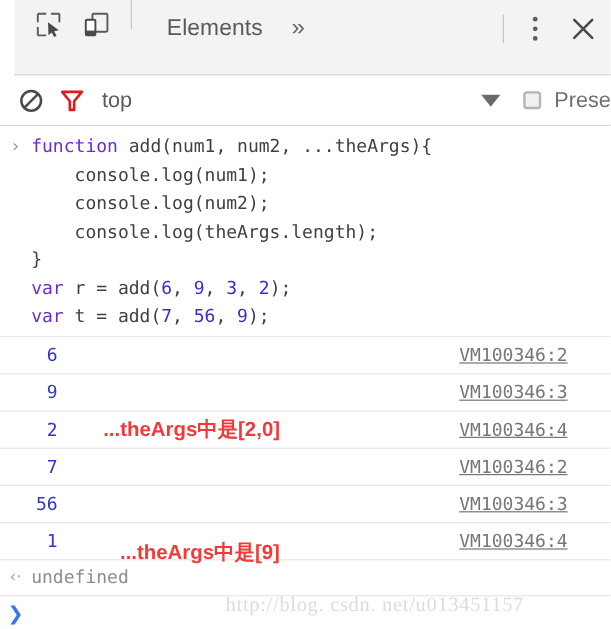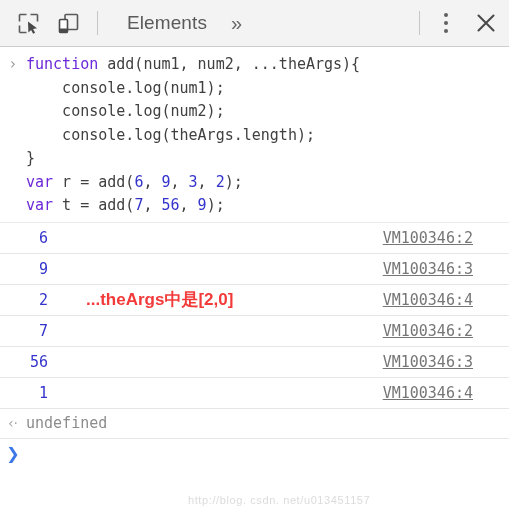--- a/index.html
+++ b/index.html
@@ -18,25 +18,26 @@
     position: relative;
     width: 509px;
     height: 524px;
     background: #ffffff;
   }
 
   
   .tabbar {
     position: relative;
     display: flex;
-    align-items: center;
-    height: 47px;
+    align-items: flex-start;
+    height: 63px;
     background: #f3f3f3;
     border-bottom: 1px solid #cdcdcd;
     box-sizing: border-box;
+    margin-left: 12px;
   }
   .tb-icon {
     width: 40px;
     height: 40px;
     display: flex;
     align-items: center;
     justify-content: center;
     flex: none;
   }
   .tb-icon:first-child { margin-left: 8px; }
@@ -258,22 +259,22 @@
     color: #3b78e7;
     font-family: "DejaVu Sans", sans-serif;
     font-size: 16px;
     font-weight: bold;
   }
 
   .watermark {
     position: absolute;
     left: 188px;
     top: 494px;
-    font-family: Liberation Sans, sans-serif;
-    font-size: 11px;
+    font-family: Liberation Serif, serif;
+    font-size: 17px;
     color: #dcdcdc;
     white-space: nowrap;
     letter-spacing: .6px;
   }
 </style>
 </head>
 <body>
 
 <div id="devtools">
 
@@ -309,20 +310,43 @@
           <i></i>
       </div>
       <div class="close-btn">
         <svg width="22" height="22" viewBox="0 0 22 22">
           <path d="M3.5 3.5 L18.5 18.5 M18.5 3.5 L3.5 18.5" stroke="#4a4a4a" stroke-width="2.1" stroke-linecap="round"></path>
         </svg>
       </div>
     </div>
   </div>
 
+  <div class="filterbar">
+
+    <div class="fb-icon">
+      <svg width="22" height="22" viewBox="0 0 22 22">
+        <circle cx="11" cy="11" r="8.2" stroke="#4a4a4a" stroke-width="2.1" fill="none"></circle>
+        <path d="M5.4 16.6 L16.6 5.4" stroke="#4a4a4a" stroke-width="2.1"></path>
+      </svg>
+    </div>
+
+    <div class="fb-icon">
+      <svg width="22" height="22" viewBox="0 0 22 22">
+        <path d="M2.8 3.6 L19.2 3.6 L12.8 11.4 L12.8 18.6 L9.2 18.6 L9.2 11.4 Z" fill="#ffffff" stroke="#e01b1b" stroke-width="2.2" stroke-linejoin="round"></path>
+      </svg>
+    </div>
+
+    <div class="context-select">top</div>
+
+    <div class="filterbar-right">
+      <div class="caret-down"></div>
+      <div class="chk"></div>
+      <div class="preserve-label">Prese</div>
+    </div>
+  </div>
 
   <div class="console-body">
 
     <div class="cmd-block">
       <div class="gutter-arrow">›</div>
       <div class="code" id="code-block"><div><span class="kw">function </span><span>add(num1, num2, ...theArgs){</span></div><div><span>    console.log(num1);</span></div><div><span>    console.log(num2);</span></div><div><span>    console.log(theArgs.length);</span></div><div><span>}</span></div><div><span class="kw">var</span><span> r = add(</span><span class="num">6</span><span>, </span><span class="num">9</span><span>, </span><span class="num">3</span><span>, </span><span class="num">2</span><span>);</span></div><div><span class="kw">var</span><span> t = add(</span><span class="num">7</span><span>, </span><span class="num">56</span><span>, </span><span class="num">9</span><span>);</span></div></div>
     </div>
 
     <div id="log-rows">
         <div class="log-row">
@@ -341,20 +365,21 @@
         <div class="log-row">
           <div class="log-value">7</div>
           <div class="log-src">VM100346:2</div>
         </div>
         <div class="log-row">
           <div class="log-value">56</div>
           <div class="log-src">VM100346:3</div>
         </div>
         <div class="log-row">
           <div class="log-value">1</div>
+          <div class="log-note shifted">...theArgs中是[9]</div>
           <div class="log-src">VM100346:4</div>
         </div>
       </div>
 
     <div class="result-row">
       <div class="result-arrow">‹·</div>
       <div class="result-text">undefined</div>
     </div>
 
     <div class="prompt-row">

